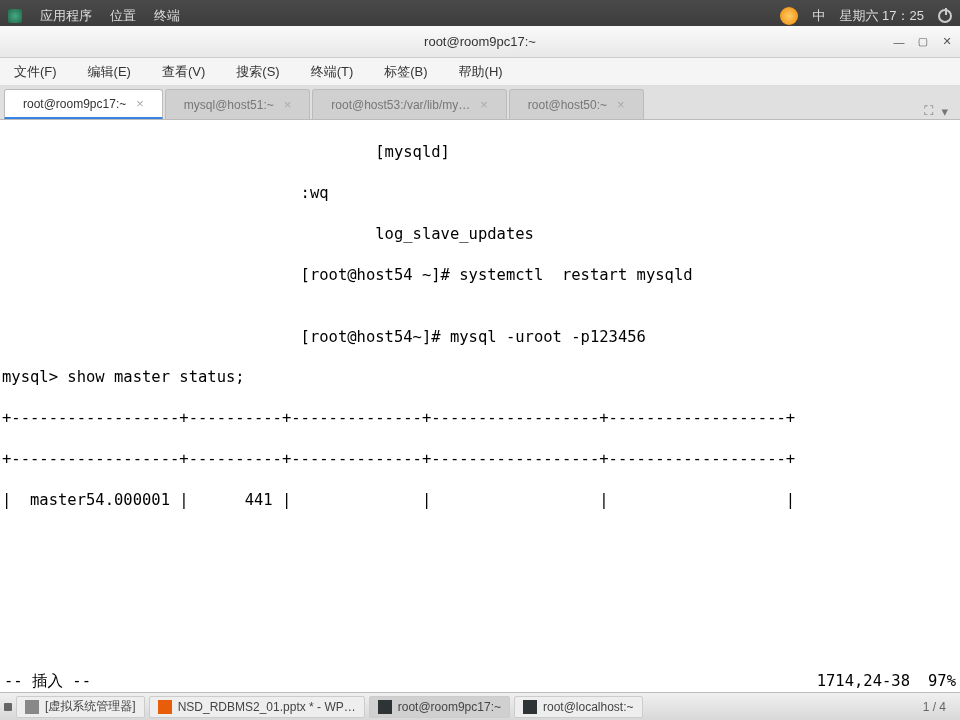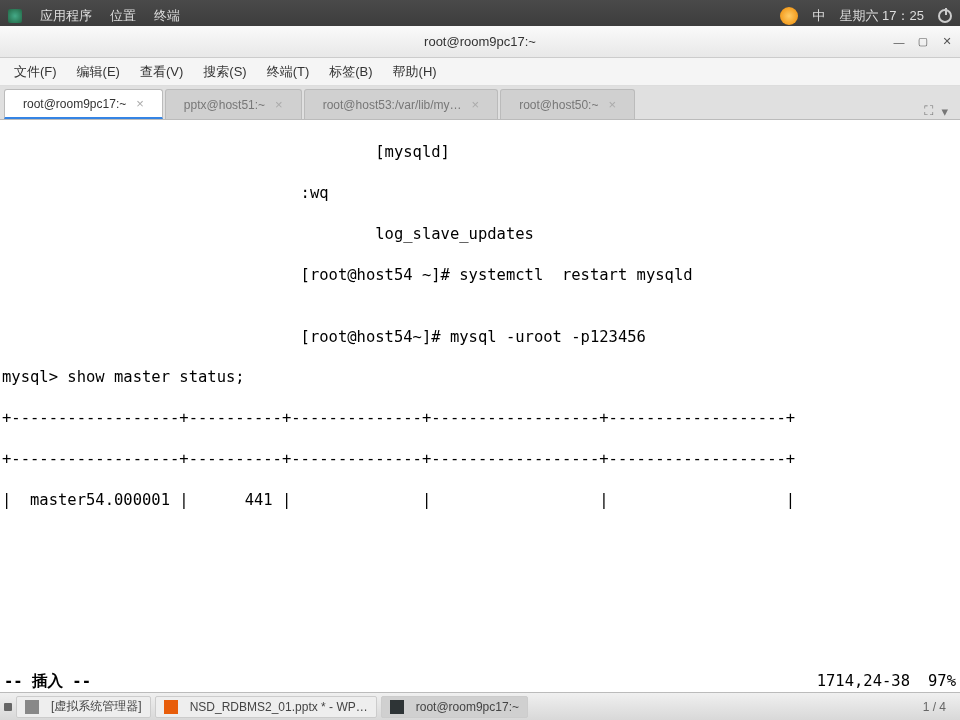--- a/index.html
+++ b/index.html
@@ -14,40 +14,40 @@
 .power-icon { width: 14px; height: 14px; border: 2px solid #ccc; border-radius: 50%; position: relative; }
 .power-icon::after { content: ''; position: absolute; top: -3px; left: 5px; width: 2px; height: 7px; background: #ccc; }
 
 
 .terminal-window { position: absolute; top: 26px; left: 0; right: 0; bottom: 28px; background: #fff; display: flex; flex-direction: column; }
 .titlebar { height: 32px; background: linear-gradient(#fafafa, #e8e8e8); display: flex; align-items: center; justify-content: center; border-bottom: 1px solid #ccc; position: relative; }
 .titlebar-title { font-size: 13px; color: #333; }
 .window-controls { position: absolute; right: 6px; display: flex; gap: 10px; }
 .win-btn { width: 14px; height: 14px; display: flex; align-items: center; justify-content: center; font-size: 11px; color: #555; cursor: pointer; }
 
-.menubar { height: 28px; background: #f5f5f5; display: flex; align-items: center; padding: 0 6px; gap: 4px; border-bottom: 1px solid #ddd; font-size: 13px; color: #333; }
+.menubar { height: 28px; background: #f5f5f5; display: flex; align-items: center; padding: 0 6px; gap: 15px; border-bottom: 1px solid #ddd; font-size: 13px; color: #333; }
 .menu-item { padding: 3px 8px; }
 
 .tabbar { height: 34px; background: #e0e0e0; display: flex; align-items: flex-end; padding: 0 4px; border-bottom: 1px solid #bbb; }
 .tab { height: 30px; padding: 0 18px; display: flex; align-items: center; font-size: 12px; color: #777; background: #d0d0d0; border: 1px solid #bbb; border-bottom: none; margin-right: 2px; position: relative; border-radius: 3px 3px 0 0; }
 .tab.active { background: #fff; color: #333; border-bottom: 2px solid #3584e4; }
 .tab-close { margin-left: 10px; color: #aaa; font-size: 13px; }
 .tab-extras { margin-left: auto; display: flex; gap: 8px; padding: 0 8px; align-items: center; color: #777; }
 .tab-extras span { font-size: 13px; }
 
 .terminal-body { flex: 1; background: #fff; font-family: "DejaVu Sans Mono", monospace; font-size: 15.5px; line-height: 1.32; color: #000; padding: 2px 0 0 2px; white-space: pre; overflow: hidden; position: relative; }
 .terminal-body .line { white-space: pre; }
 .statusline { position: absolute; bottom: 0; left: 0; right: 0; height: 22px; display: flex; align-items: center; font-family: "DejaVu Sans Mono", monospace; font-size: 15.5px; padding: 0 4px; }
-.statusline .mode { font-weight: bold; }
+.statusline .mode { font-weight: normal; }
 .statusline .pos { margin-left: auto; margin-right: 18px; }
 .statusline .pct { }
 
 
 .taskbar { position: absolute; bottom: 0; left: 0; right: 0; height: 28px; background: linear-gradient(#f0f0f0, #d8d8d8); border-top: 1px solid #bbb; display: flex; align-items: center; padding: 0 4px; gap: 4px; font-size: 12px; color: #444; }
-.task-item { height: 22px; padding: 0 8px; display: flex; align-items: center; gap: 12px; border: 1px solid #ccc; background: #eee; border-radius: 2px; }
+.task-item { height: 22px; padding: 0 8px; display: flex; align-items: center; gap: 6px; border: 1px solid #ccc; background: #eee; border-radius: 2px; }
 .task-item.active { background: #d0d0d0; }
 .task-icon { width: 14px; height: 14px; background: #888; display: inline-block; }
 .task-icon.orange { background: #e85d0a; }
 .task-icon.term { background: #2e3436; }
 .pager { margin-left: auto; padding: 0 10px; color: #666; }
 .tray { width: 8px; height: 8px; background: #666; border-radius: 1px; }
 </style>
 </head>
 <body>
 
@@ -85,21 +85,21 @@
     <span class="menu-item">标签(B)</span>
     <span class="menu-item">帮助(H)</span>
   </div>
 
   <div class="tabbar">
     <div class="tab active">
       <span>root@room9pc17:~</span>
       <span class="tab-close">×</span>
     </div>
     <div class="tab">
-      <span>pptx@host51:~</span>
+      <span>mysql@host51:~</span>
       <span class="tab-close">×</span>
     </div>
     <div class="tab">
       <span>root@host53:/var/lib/my…</span>
       <span class="tab-close">×</span>
     </div>
     <div class="tab">
       <span>root@host50:~</span>
       <span class="tab-close">×</span>
     </div>
@@ -147,14 +147,18 @@
     <span>[虚拟系统管理器]</span>
   </div>
   <div class="task-item">
     <span class="task-icon orange"></span>
     <span>NSD_RDBMS2_01.pptx * - WP…</span>
   </div>
   <div class="task-item active">
     <span class="task-icon term"></span>
     <span>root@room9pc17:~</span>
   </div>
+  <div class="task-item">
+    <span class="task-icon term"></span>
+    <span>root@localhost:~</span>
+  </div>
   <span class="pager">1 / 4</span>
 </div>
 
 </body></html>

